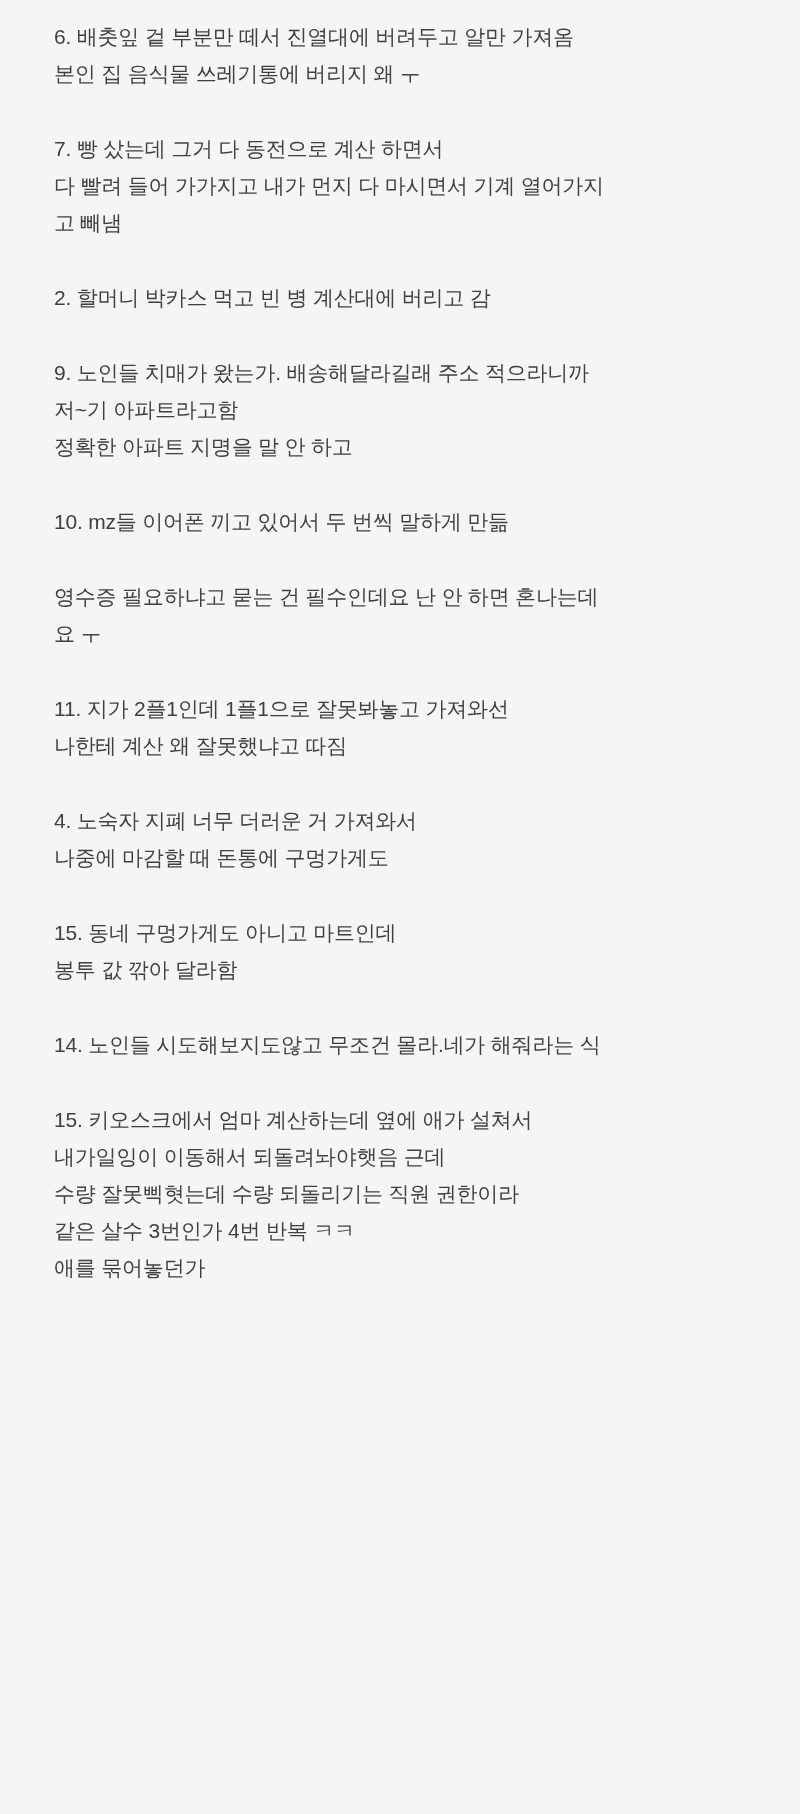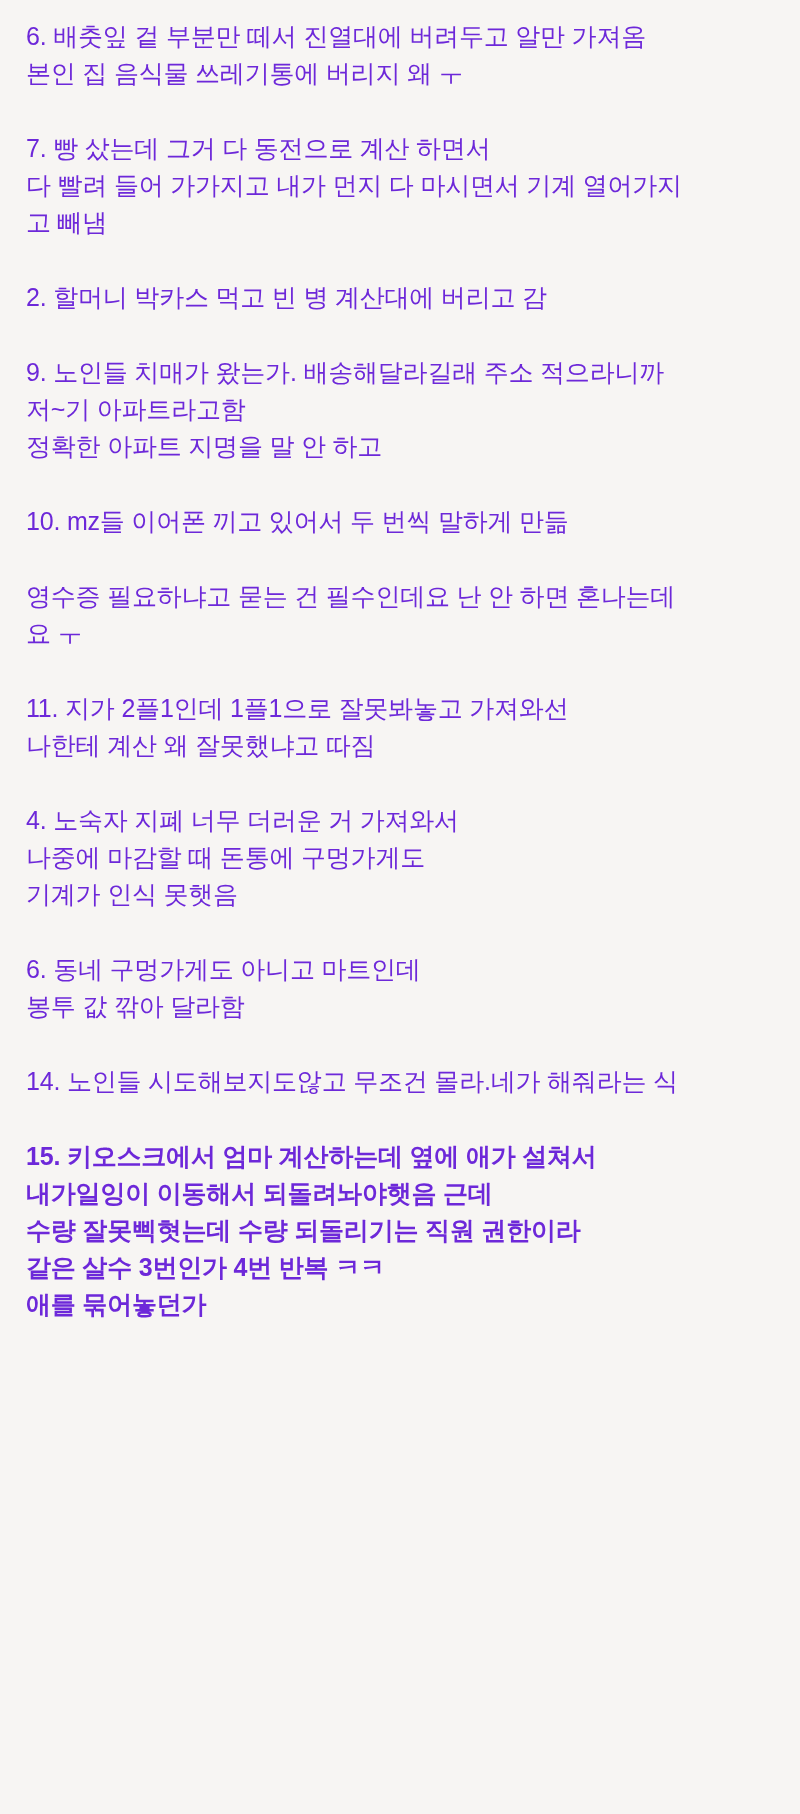--- a/index.html
+++ b/index.html
@@ -19,29 +19,29 @@
     min-height: 1814px;
     background: #f7f5f3;
     box-sizing: border-box;
     padding: 18px 26px 24px 26px;
   }
   .block {
     margin: 0 0 38px 0;
   }
   .block:last-child {
     margin-bottom: 0;
-    font-weight: bold;
   }
   .line {
-    font-size: 25px;
+    font-size: 21px;
     line-height: 37px;
     letter-spacing: -0.2px;
-    color: #6d28d9;
+    color: #404040;
     white-space: pre-wrap;
     word-break: keep-all;
+    margin-left: 28px;
   }
 </style>
 </head>
 <body style="background: rgb(247, 245, 243);">
 
 <div class="page">
   <div id="content">
       <div class="block">
         <div class="line">6. 배춧잎 겉 부분만 떼서 진열대에 버려두고 알만 가져옴</div>
         <div class="line">본인 집 음식물 쓰레기통에 버리지 왜 ㅜ</div>
@@ -66,24 +66,23 @@
         <div class="line">영수증 필요하냐고 묻는 건 필수인데요 난 안 하면 혼나는데</div>
         <div class="line">요 ㅜ</div>
       </div>
       <div class="block">
         <div class="line">11. 지가 2플1인데 1플1으로 잘못봐놓고 가져와선</div>
         <div class="line">나한테 계산 왜 잘못했냐고 따짐</div>
       </div>
       <div class="block">
         <div class="line">4. 노숙자 지폐 너무 더러운 거 가져와서</div>
         <div class="line">나중에 마감할 때 돈통에 구멍가게도</div>
-        <div class="line">기계가 인식 못햇음</div>
       </div>
       <div class="block">
-        <div class="line">6. 동네 구멍가게도 아니고 마트인데</div>
+        <div class="line">15. 동네 구멍가게도 아니고 마트인데</div>
         <div class="line">봉투 값 깎아 달라함</div>
       </div>
       <div class="block">
         <div class="line">14. 노인들 시도해보지도않고 무조건 몰라.네가 해줘라는 식</div>
       </div>
       <div class="block">
         <div class="line">15. 키오스크에서 엄마 계산하는데 옆에 애가 설쳐서</div>
         <div class="line">내가일잉이 이동해서 되돌려놔야햇음 근데</div>
         <div class="line">수량 잘못삑혓는데 수량 되돌리기는 직원 권한이라</div>
         <div class="line">같은 살수 3번인가 4번 반복 ㅋㅋ</div>

